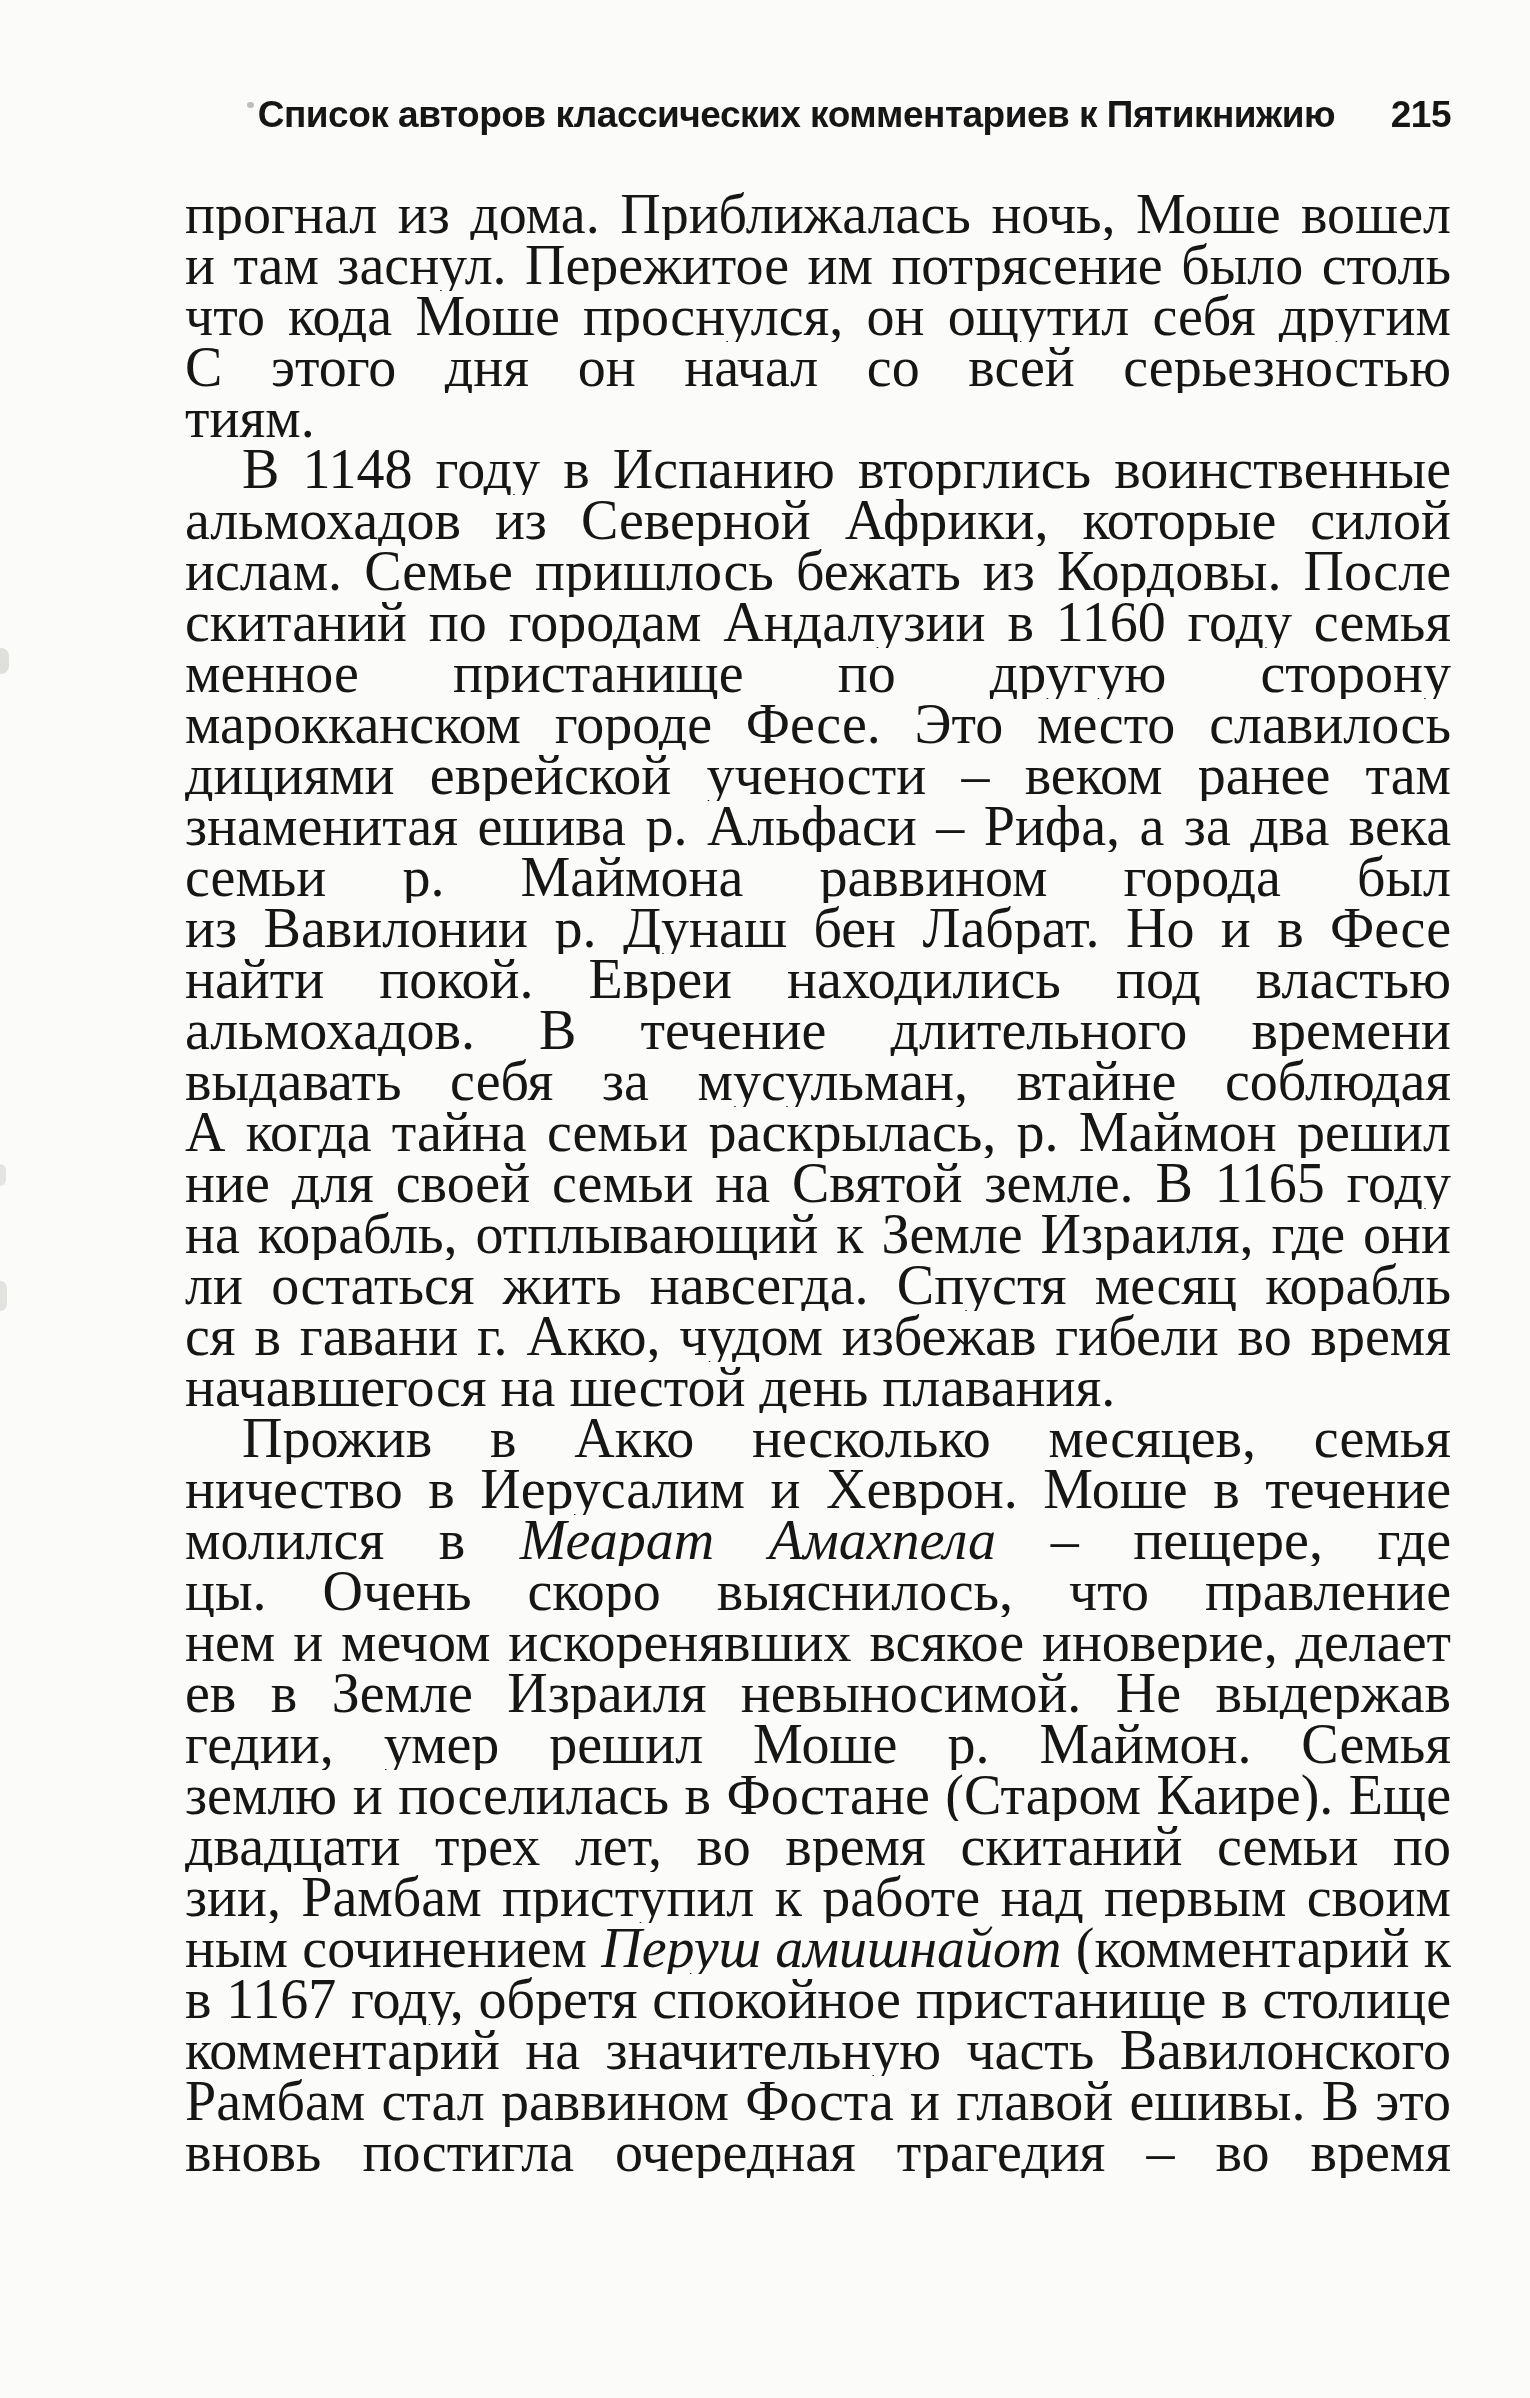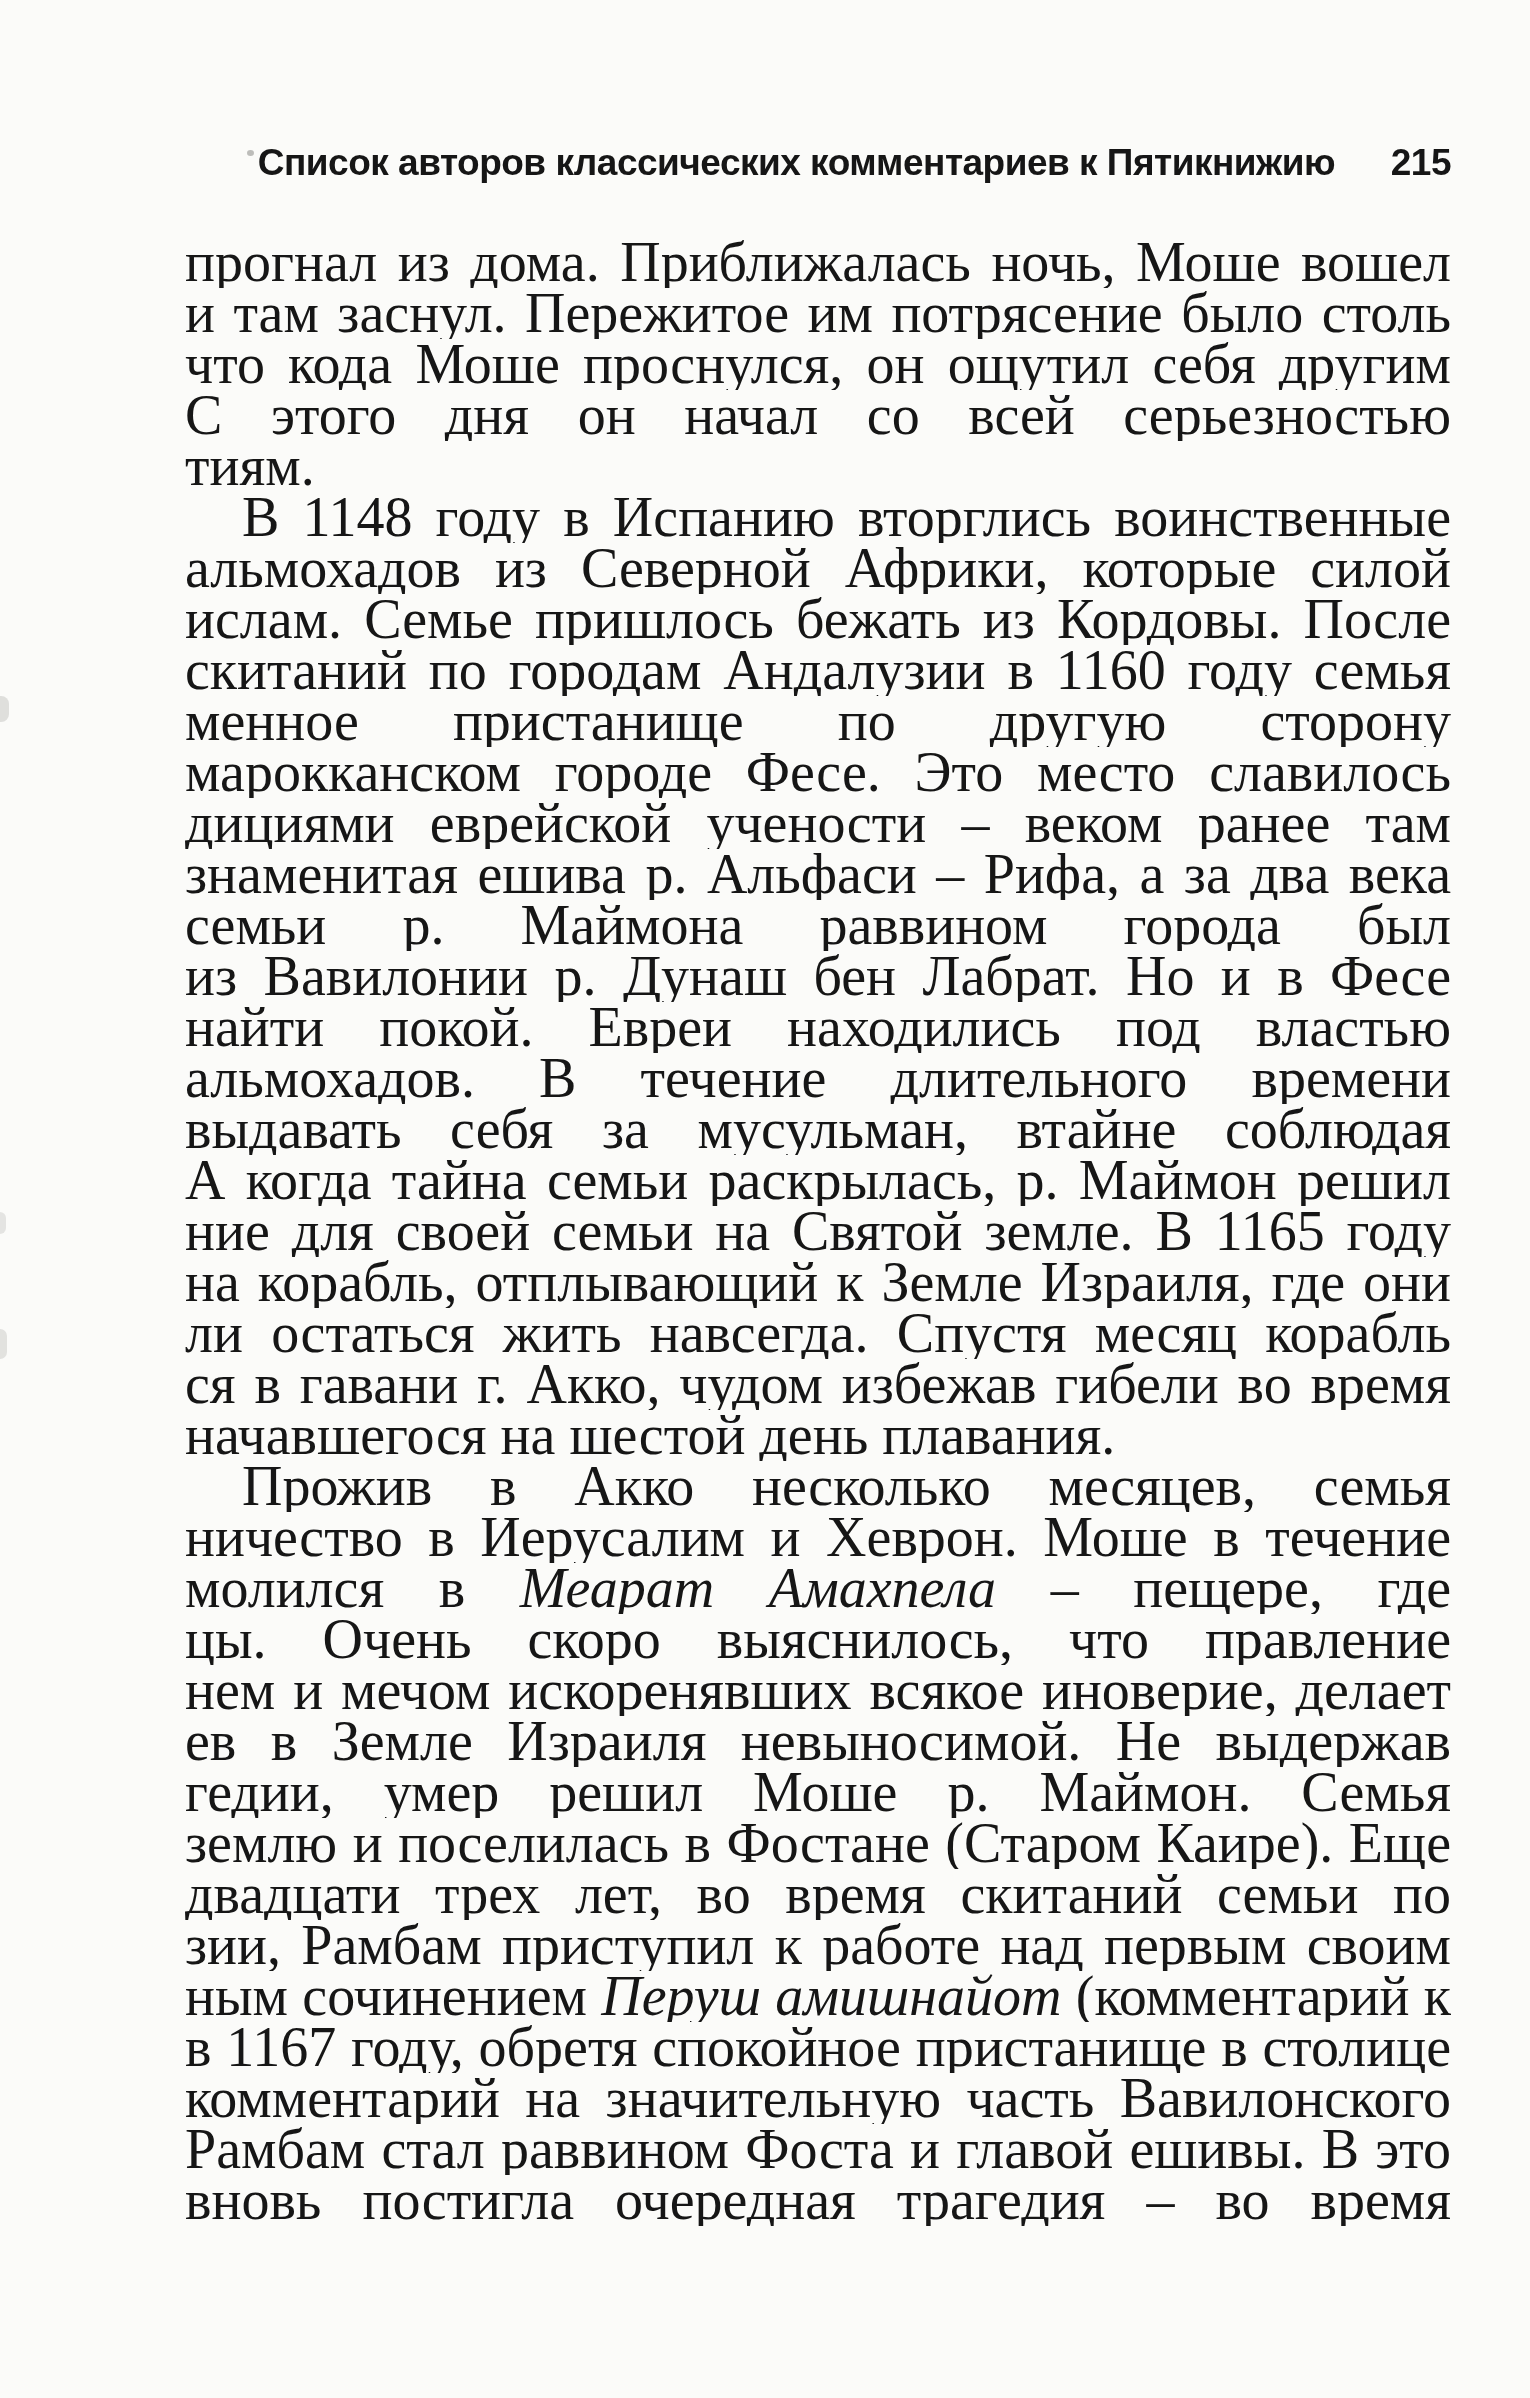--- a/index.html
+++ b/index.html
@@ -5,21 +5,21 @@
   html, body { margin: 0; padding: 0; }
   body {
     width: 1531px;
     height: 2399px;
     background: #fbfbf9;
     font-family: "Liberation Serif", "DejaVu Serif", serif;
     color: #161616;
     position: relative;
     overflow: hidden;
   }
-  .page { position: absolute; inset: 0; margin-top: 48px; }
+  .page { position: absolute; inset: 0; }
 
   .running-header {
     position: absolute;
     top: 93px;
     left: 185px;
     width: 1266px;
     height: 47px;
     font-family: "Liberation Sans", sans-serif;
     font-weight: bold;
     font-size: 37px;

